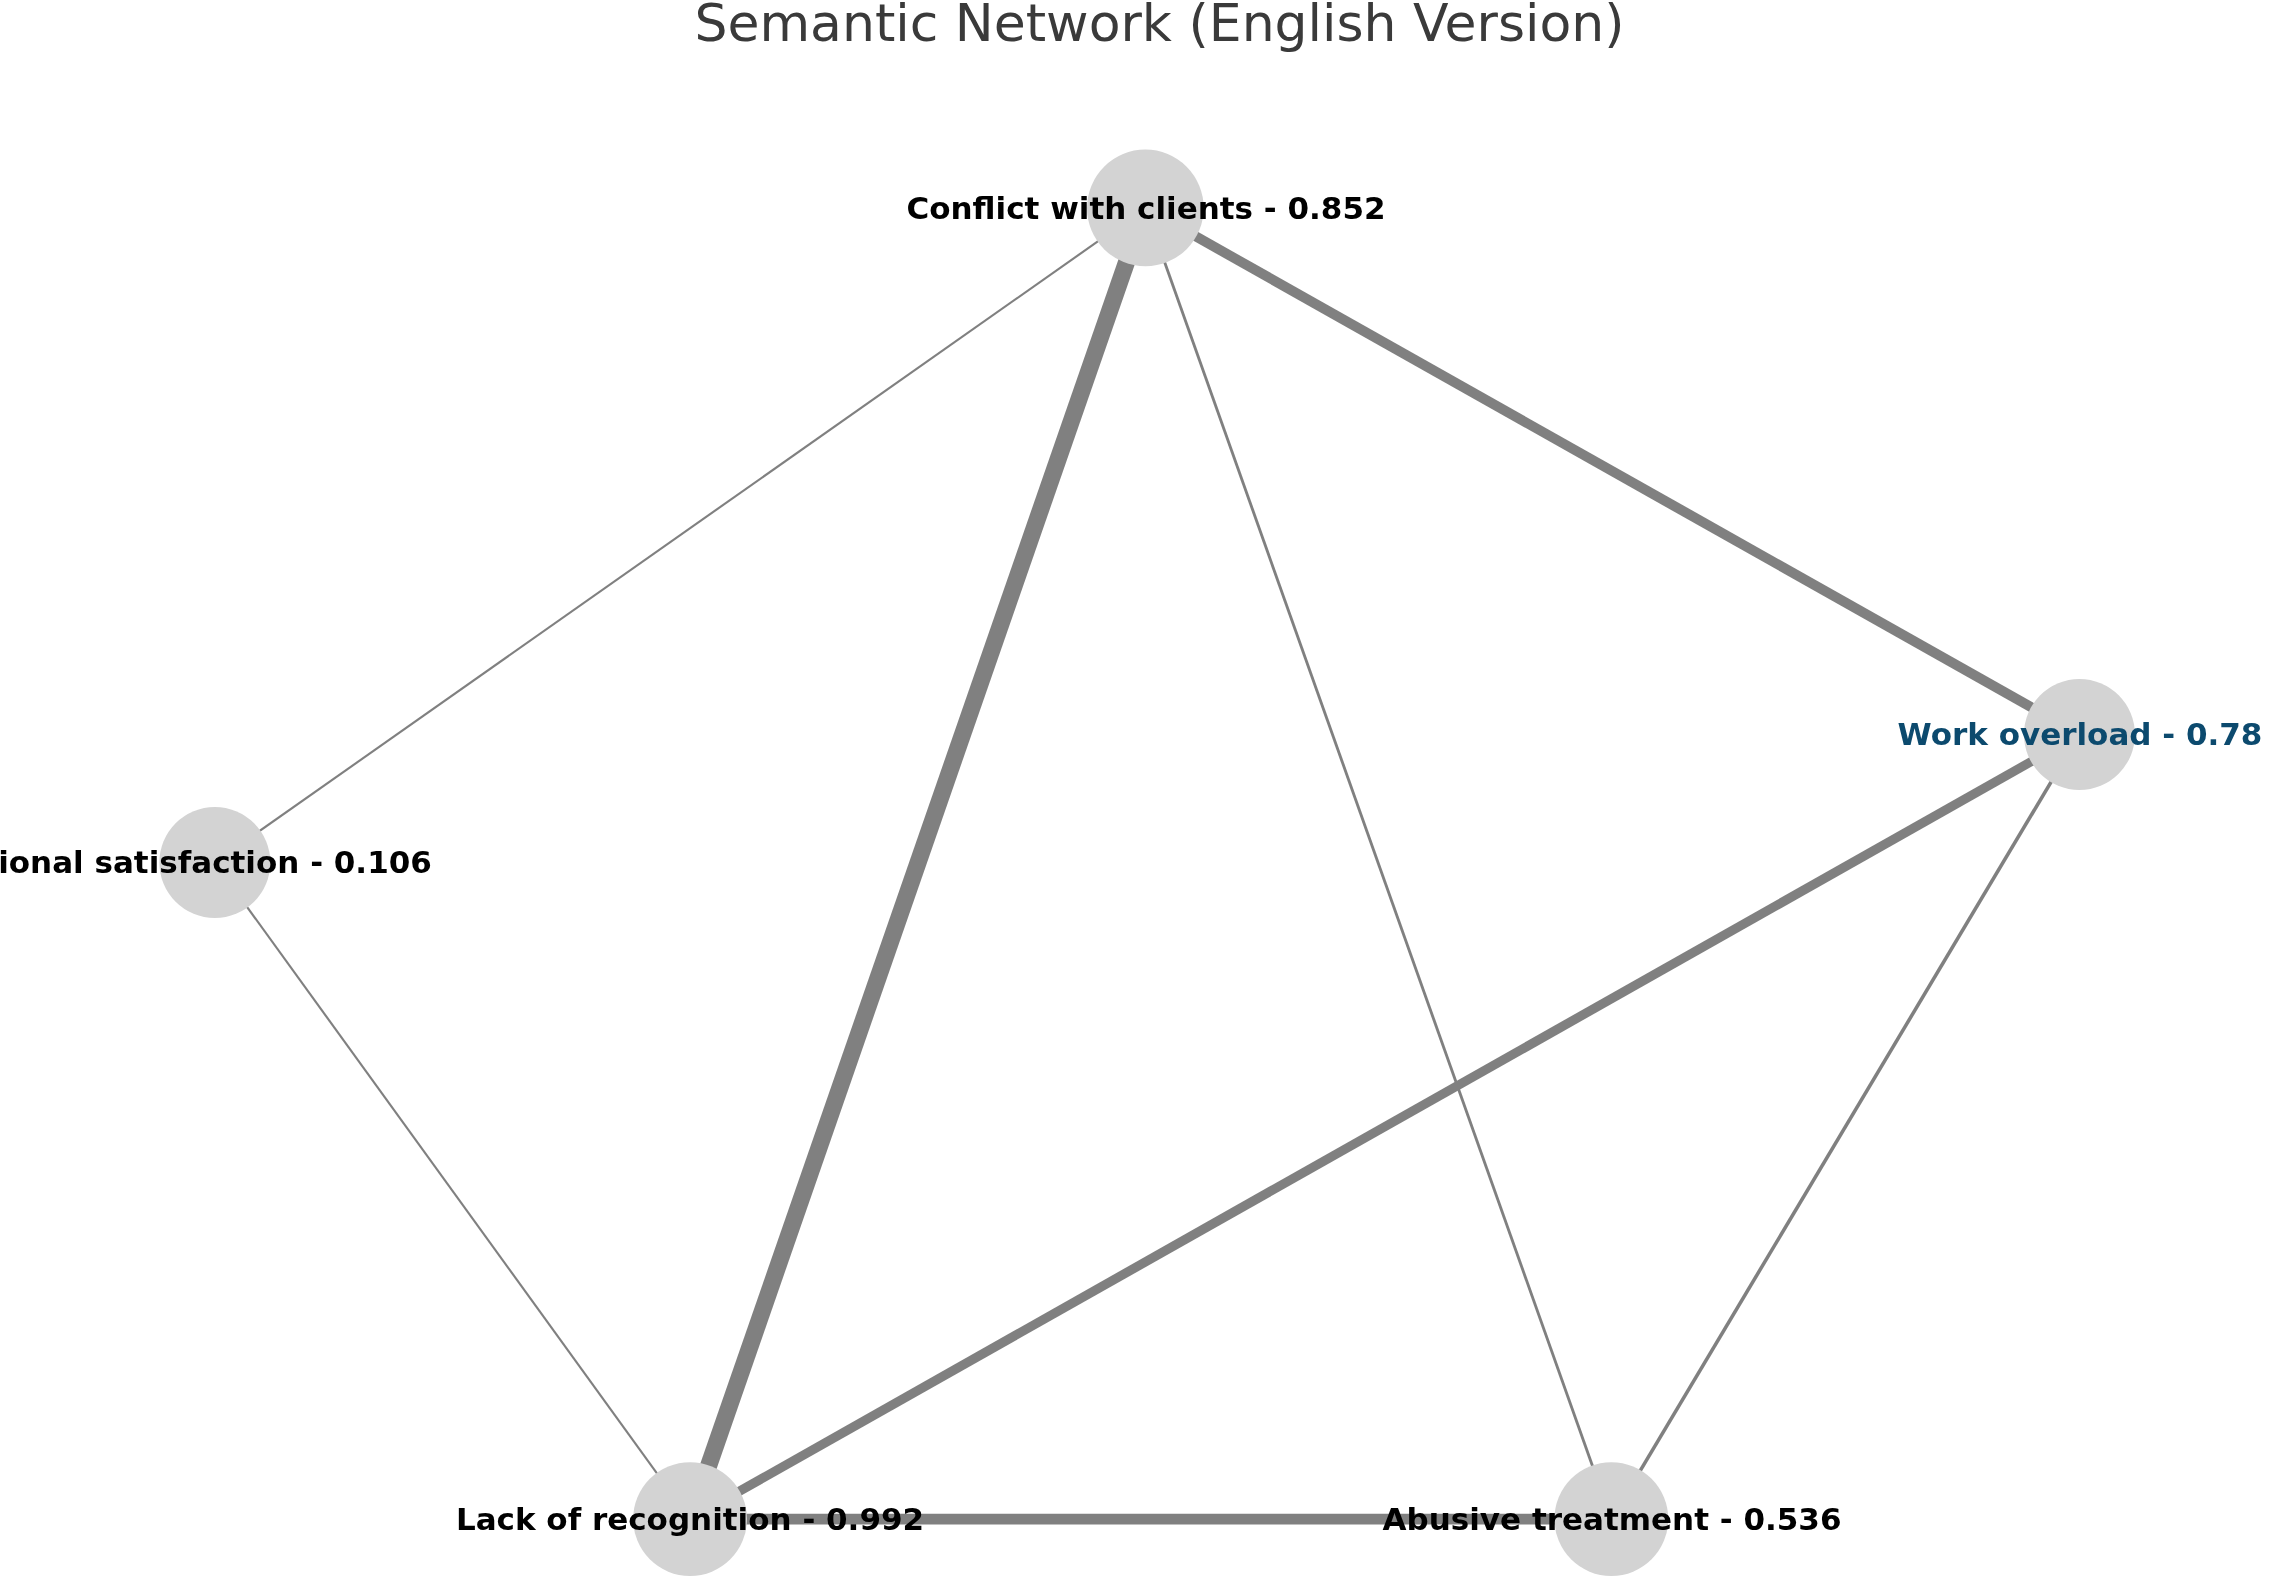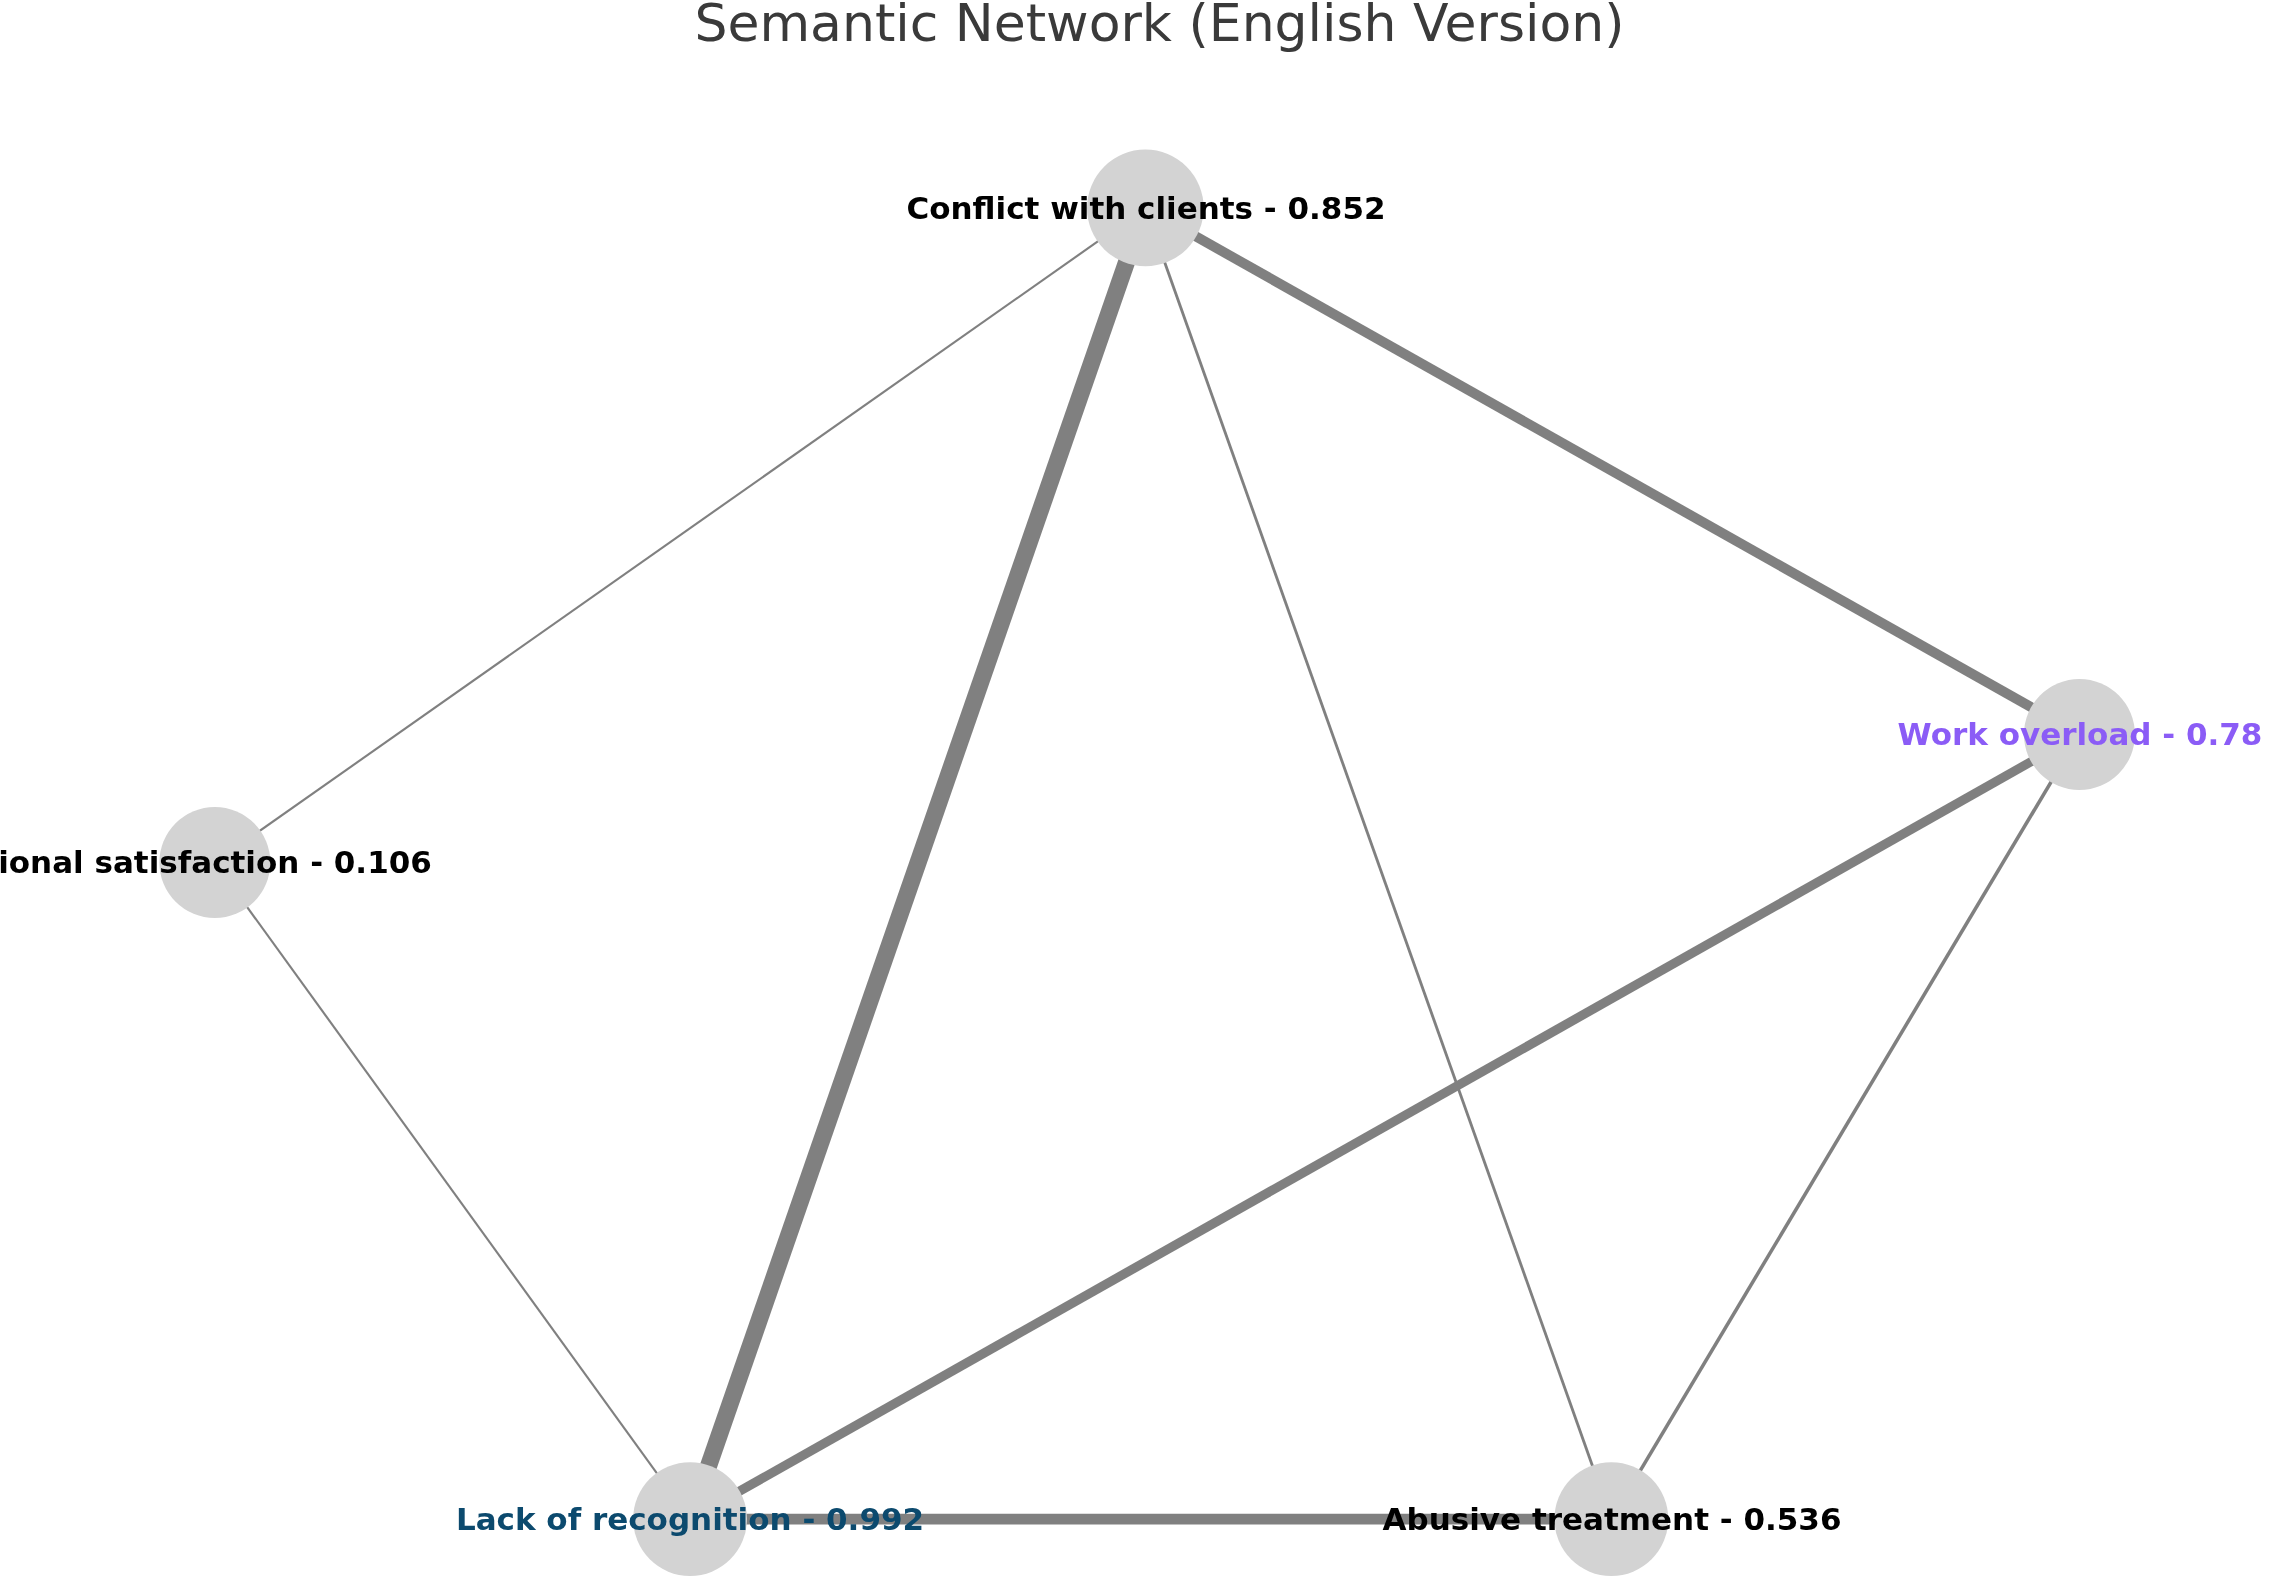--- a/index.html
+++ b/index.html
@@ -72,20 +72,20 @@
         <circle cx="1610" cy="292" r="82" fill="#d3d3d3"></circle>
         <circle cx="2923" cy="1032" r="78" fill="#d3d3d3"></circle>
         <circle cx="302" cy="1212" r="78" fill="#d3d3d3"></circle>
         <circle cx="970" cy="2135" r="80" fill="#d3d3d3"></circle>
         <circle cx="2265" cy="2135" r="80" fill="#d3d3d3"></circle>
       </g>
   </svg>
 
   <div id="labels-layer">
       <div class="node-label" style="left: 1146px; top: 208px; color: rgb(0, 0, 0);">Conflict with clients - 0.852</div>
-      <div class="node-label" style="left: 2080px; top: 734px; color: #8b5cf6;">Work overload - 0.78</div>
+      <div class="node-label" style="left: 2080px; top: 734px; color: #0c4a6e;">Work overload - 0.78</div>
       <div class="node-label" style="left: 215px; top: 862px; color: rgb(0, 0, 0);">ional satisfaction - 0.106</div>
-      <div class="node-label" style="left: 690px; top: 1519px; color: #0c4a6e;">Lack of recognition - 0.992</div>
+      <div class="node-label" style="left: 690px; top: 1519px; color: #000000;">Lack of recognition - 0.992</div>
       <div class="node-label" style="left: 1612px; top: 1519px; color: rgb(0, 0, 0);">Abusive treatment - 0.536</div>
     </div>
 
 </div>
 
 
 </body></html>

